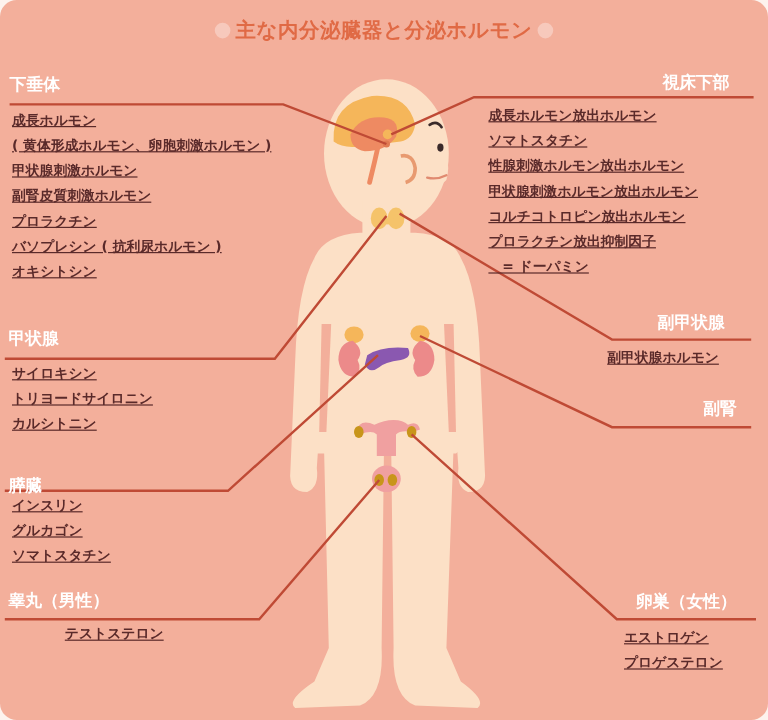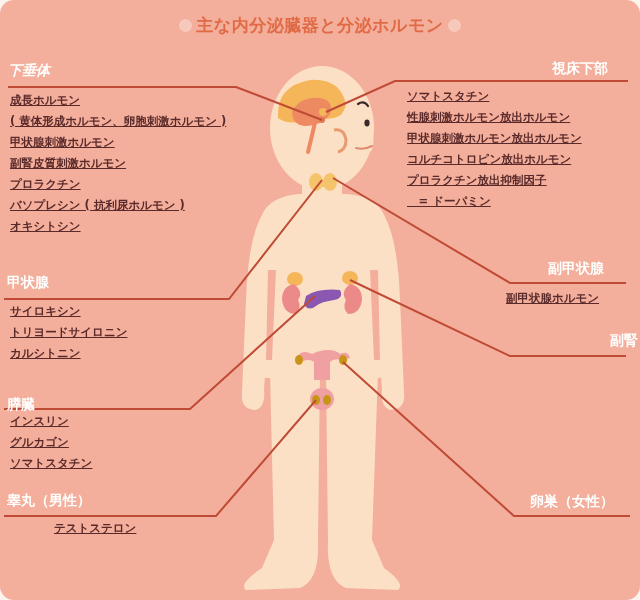--- a/index.html
+++ b/index.html
@@ -108,33 +108,34 @@
       <polyline points="628,81 395,81 326,112"></polyline>
       <polyline points="4,299 229,299 322,180"></polyline>
       <polyline points="626,283 510,283 333,178"></polyline>
       <polyline points="4,409 190,409 315,296"></polyline>
       <polyline points="626,356 510,356 350,280"></polyline>
       <polyline points="4,516 216,516 316,400"></polyline>
       <polyline points="630,516 514,516 343,362"></polyline>
     </g>
   </svg>
 
-  <div class="heading" style="left:8px; top:62px;font-style:italic;">下垂体</div>
+  <div class="heading" style="left:8px; top:62px;">下垂体</div>
   <ul class="list" style="left:10px; top:90px;">
     <li>成長ホルモン</li>
     <li>( 黄体形成ホルモン、卵胞刺激ホルモン )</li>
     <li>甲状腺刺激ホルモン</li>
     <li>副腎皮質刺激ホルモン</li>
     <li>プロラクチン</li>
     <li>バソプレシン ( 抗利尿ホルモン )</li>
     <li>オキシトシン</li>
   </ul>
 
   <div class="heading" style="left:552px; top:60px;">視床下部</div>
   <ul class="list" style="left:407px; top:86px;">
+    <li>成長ホルモン放出ホルモン</li>
     <li>ソマトスタチン</li>
     <li>性腺刺激ホルモン放出ホルモン</li>
     <li>甲状腺刺激ホルモン放出ホルモン</li>
     <li>コルチコトロピン放出ホルモン</li>
     <li>プロラクチン放出抑制因子</li>
     <li>　= ドーパミン</li>
   </ul>
 
   <div class="heading" style="left:7px; top:274px;">甲状腺</div>
   <ul class="list" style="left:10px; top:301px;">
@@ -148,22 +149,26 @@
     <li>副甲状腺ホルモン</li>
   </ul>
 
   <div class="heading" style="left:7px; top:396px;">膵臓</div>
   <ul class="list" style="left:10px; top:411px;">
     <li>インスリン</li>
     <li>グルカゴン</li>
     <li>ソマトスタチン</li>
   </ul>
 
-  <div class="heading" style="left:586px; top:332px;margin-left:24px;">副腎</div>
+  <div class="heading" style="left:586px; top:332px;">副腎</div>
 
   <div class="heading" style="left:7px; top:492px;">睾丸（男性）</div>
   <ul class="list" style="left:10px; top:518px;margin-left:44px;">
     <li>テストステロン</li>
   </ul>
 
   <div class="heading" style="left:530px; top:493px;">卵巣（女性）</div>
+  <ul class="list" style="left:520px; top:521px;">
+    <li>エストロゲン</li>
+    <li>プロゲステロン</li>
+  </ul>
 
 </div>
 
 </body></html>

